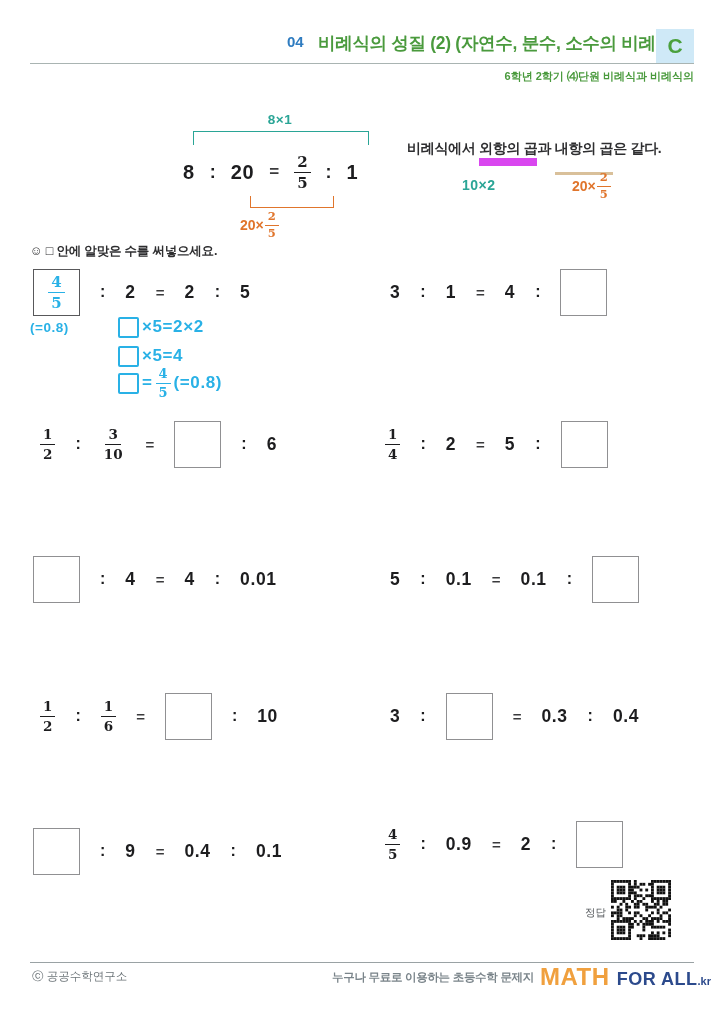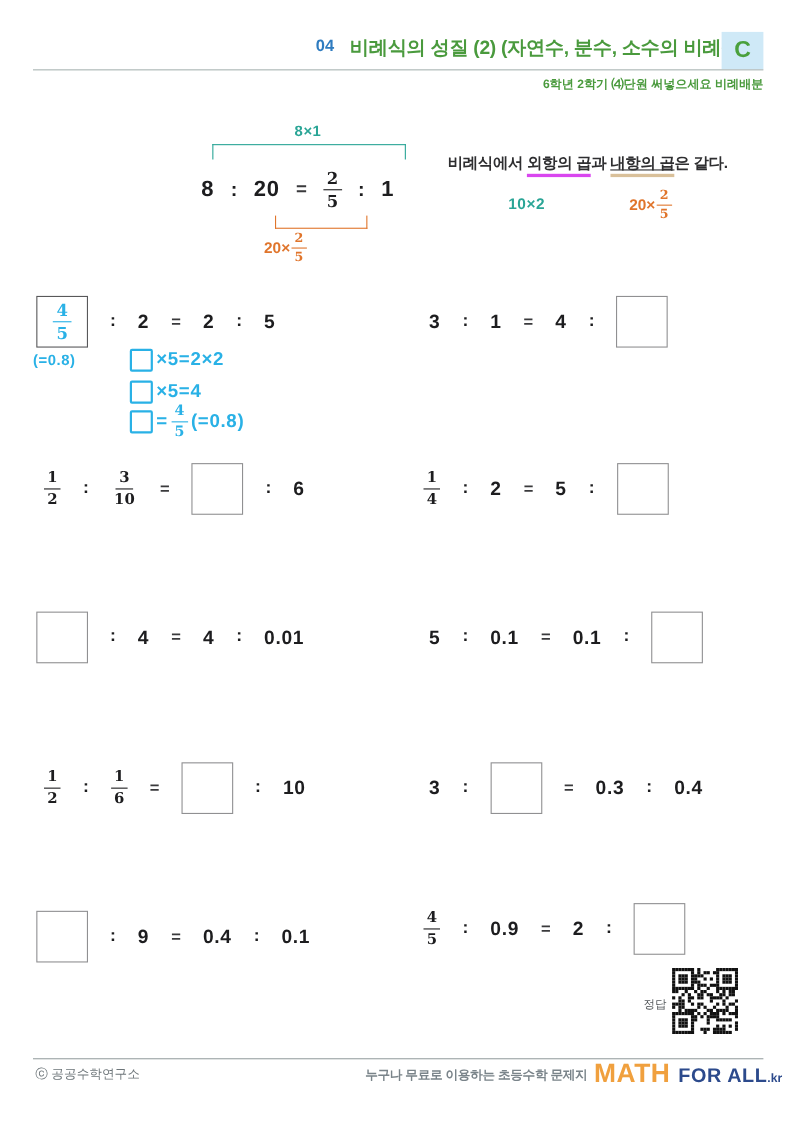--- a/index.html
+++ b/index.html
@@ -39,22 +39,22 @@
   .brk-top{position:absolute;left:193px;top:131px;width:174px;height:13px;
            border:1.6px solid #2aa596;border-bottom:none;}
   .brk-bot{position:absolute;left:250px;top:196px;width:82px;height:11px;
            border:1.6px solid #e0752c;border-top:none;}
   .lbl-outer{position:absolute;left:193px;top:112px;width:174px;text-align:center;
              font-size:13.5px;font-weight:700;color:#2aa596;letter-spacing:0.5px;}
   .lbl-inner{position:absolute;left:240px;top:210px;display:flex;align-items:center;gap:1px;
              font-size:14px;font-weight:700;color:#e0752c;}
   .lbl-inner .frac{color:#e0752c;font-size:11.5px;}
   .rule{position:absolute;left:407px;top:140px;font-size:14px;font-weight:700;color:#2e2e30;white-space:nowrap;letter-spacing:-0.3px;}
-  .u-teal{border-bottom:3px solid #d946ef;padding-bottom:2px;}
-  .u-tan{border-bottom:3px solid #d9c09a;padding-bottom:2px;text-decoration:underline;}
+  .u-teal{border-bottom:8px solid #d946ef;padding-bottom:2px;}
+  .u-tan{border-bottom:3px solid #d9c09a;padding-bottom:16px;}
   .prod-outer{position:absolute;left:462px;top:177px;font-size:14px;font-weight:700;color:#2aa596;letter-spacing:0.5px;}
   .prod-inner{position:absolute;left:572px;top:171px;display:flex;align-items:center;gap:1px;
               font-size:14px;font-weight:700;color:#e0752c;}
   .prod-inner .frac{color:#e0752c;font-size:11.5px;}
 
   
   .instr{position:absolute;left:30px;top:243px;font-size:12.5px;font-weight:600;color:#2e2e30;letter-spacing:-0.2px;}
   .note{position:absolute;left:30px;top:320px;font-size:13.5px;font-weight:700;color:#29b1e6;letter-spacing:0.5px;}
   .sol{position:absolute;left:102px;display:flex;align-items:center;gap:3px;height:28px;
        color:#29b1e6;font-weight:700;font-size:17px;padding-left:16px;}
@@ -74,21 +74,21 @@
 </style>
 </head>
 <body>
 
 <div class="page">
 
   <div class="h-num">04</div>
   <div class="h-title">비례식의 성질 (2) (자연수, 분수, 소수의 비례식)</div>
   <div class="h-badge">C</div>
   <div class="h-line"></div>
-  <div class="h-sub">6학년 2학기 ⑷단원 써넣으세요 비례배분</div>
+  <div class="h-sub">6학년 2학기 ⑷단원 비례식과 비례식의</div>
 
   <div class="lbl-outer">8×1</div>
   <div class="brk-top"></div>
   <div class="row big" style="left:183px;top:147px;">
       <span class="tk-num">8</span>
       <span class="tk-colon">:</span>
       <span class="tk-num">20</span>
       <span class="tk-eq">=</span>
       <span class="frac">
         <span class="fn">2</span>
@@ -111,20 +111,21 @@
   </div>
   <div class="prod-outer">10×2</div>
   <div class="prod-inner">
       <span class="tk-txt">20×</span>
       <span class="frac">
         <span class="fn">2</span>
         <span class="fd">5</span>
       </span>
     </div>
 
+  <div class="instr">☺ □ 안에 알맞은 수를 써넣으세요.</div>
 
   <div class="row" style="left:33px;top:266px;">
       <div class="abox filled">
         <span class="frac">
           <span class="fn">4</span>
           <span class="fd">5</span>
         </span>
       </div>
       <span class="tk-colon">:</span>
       <span class="tk-num">2</span>

